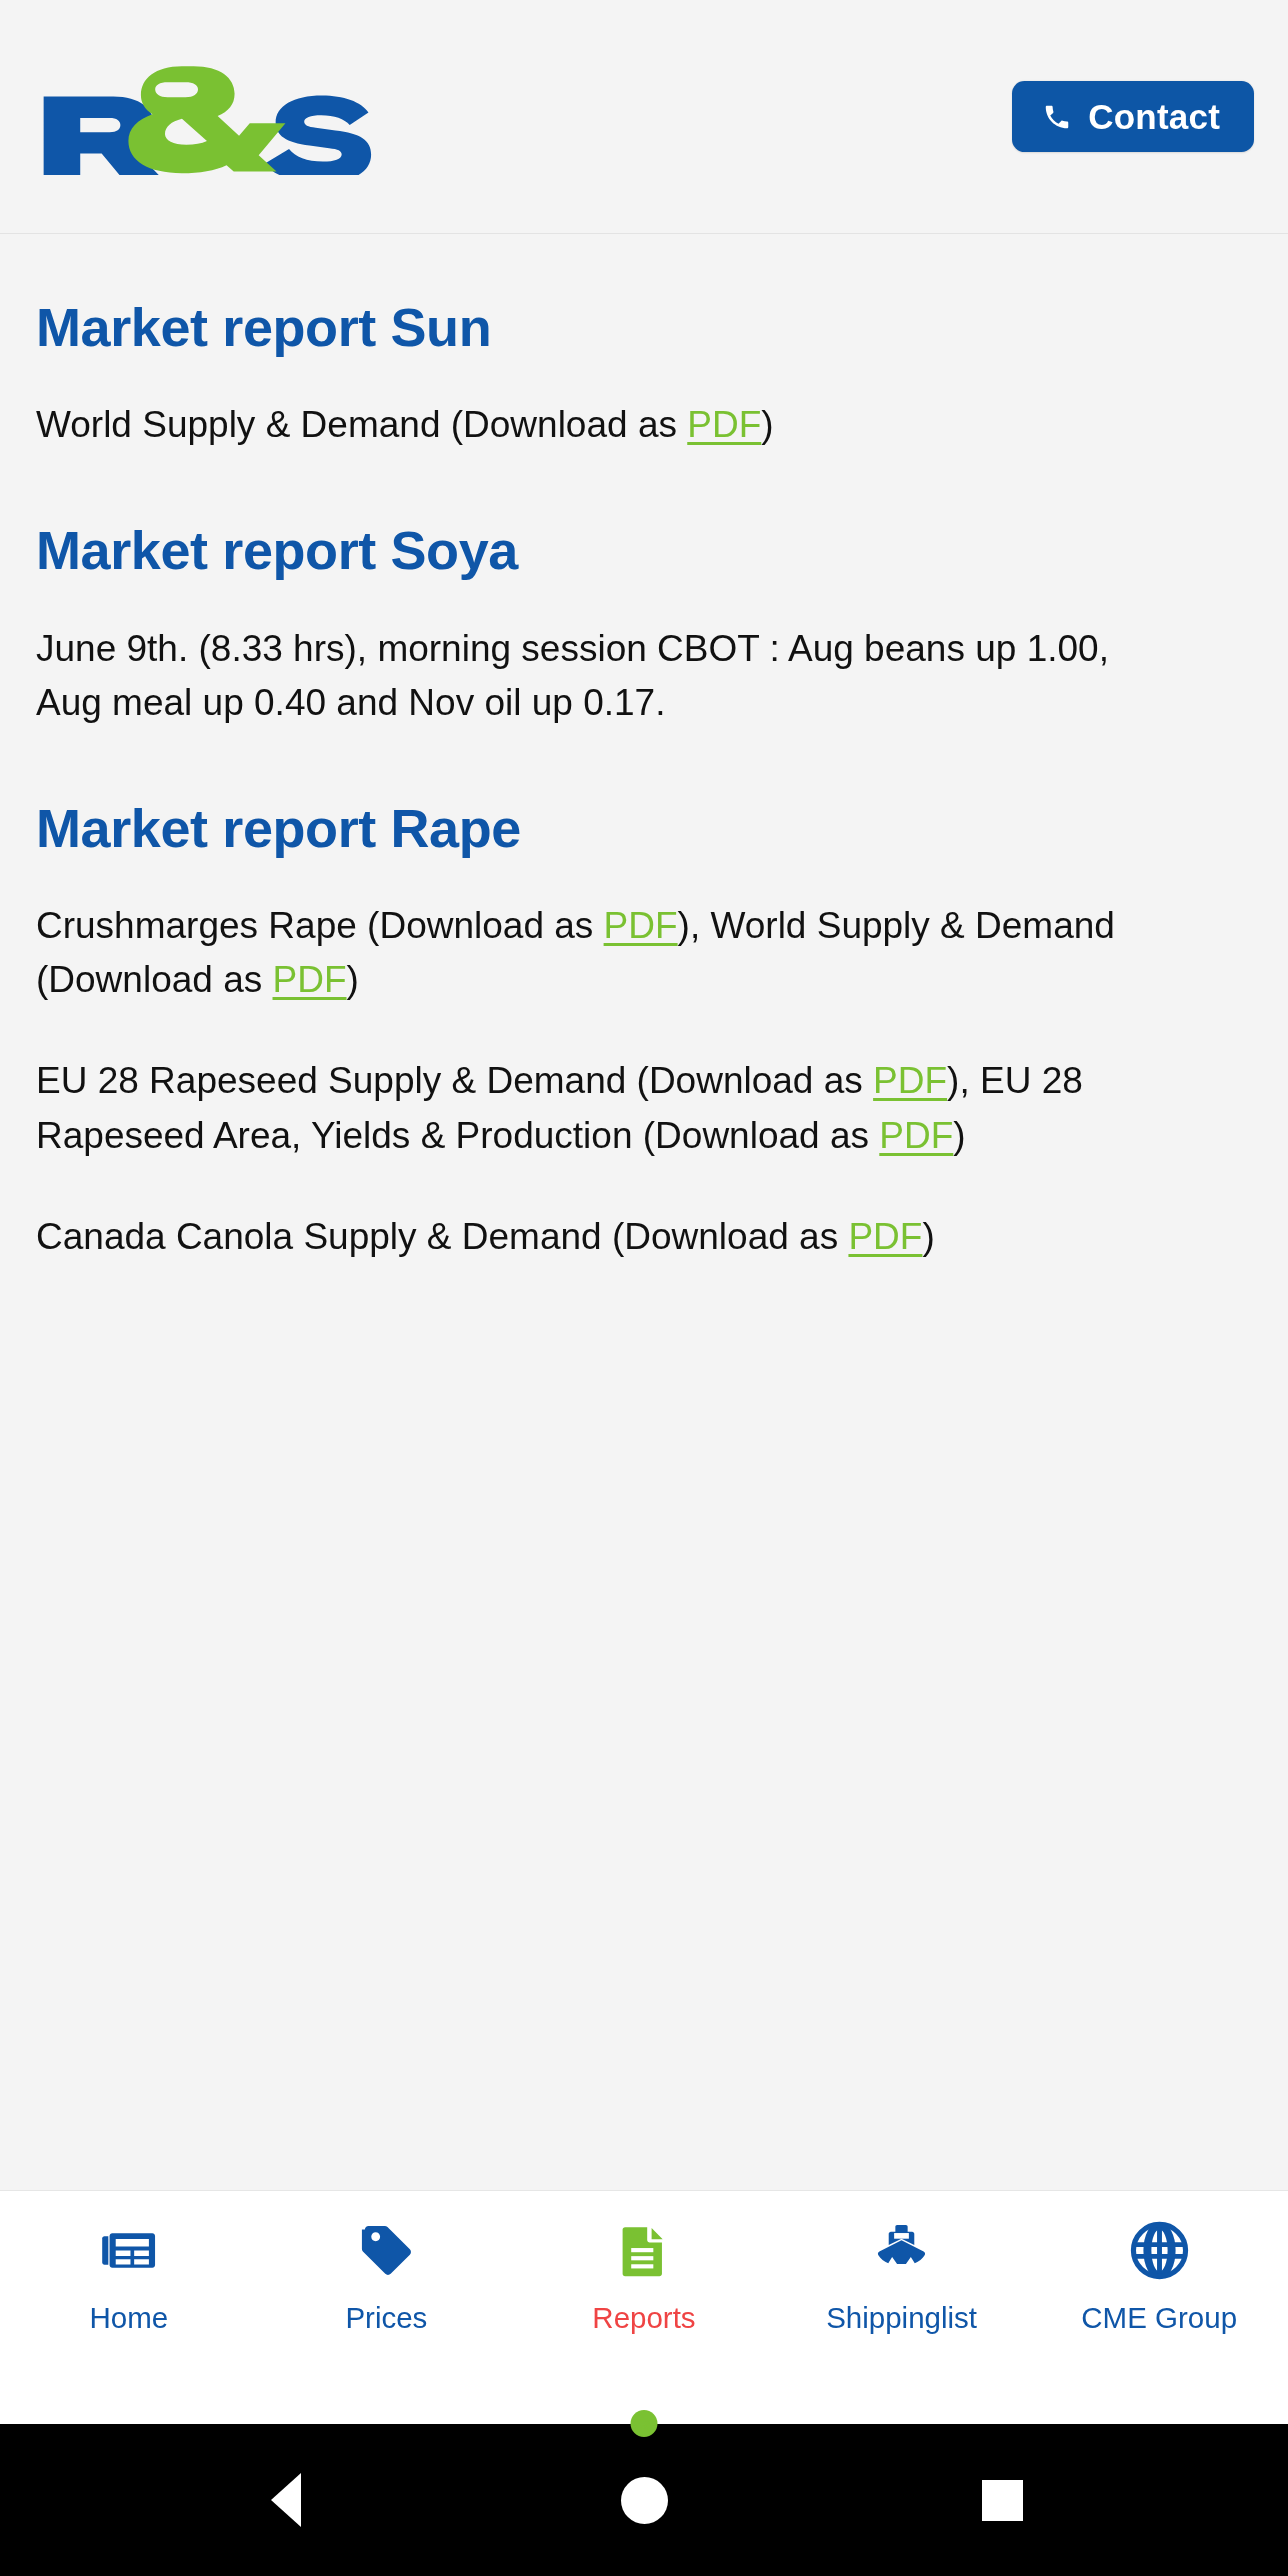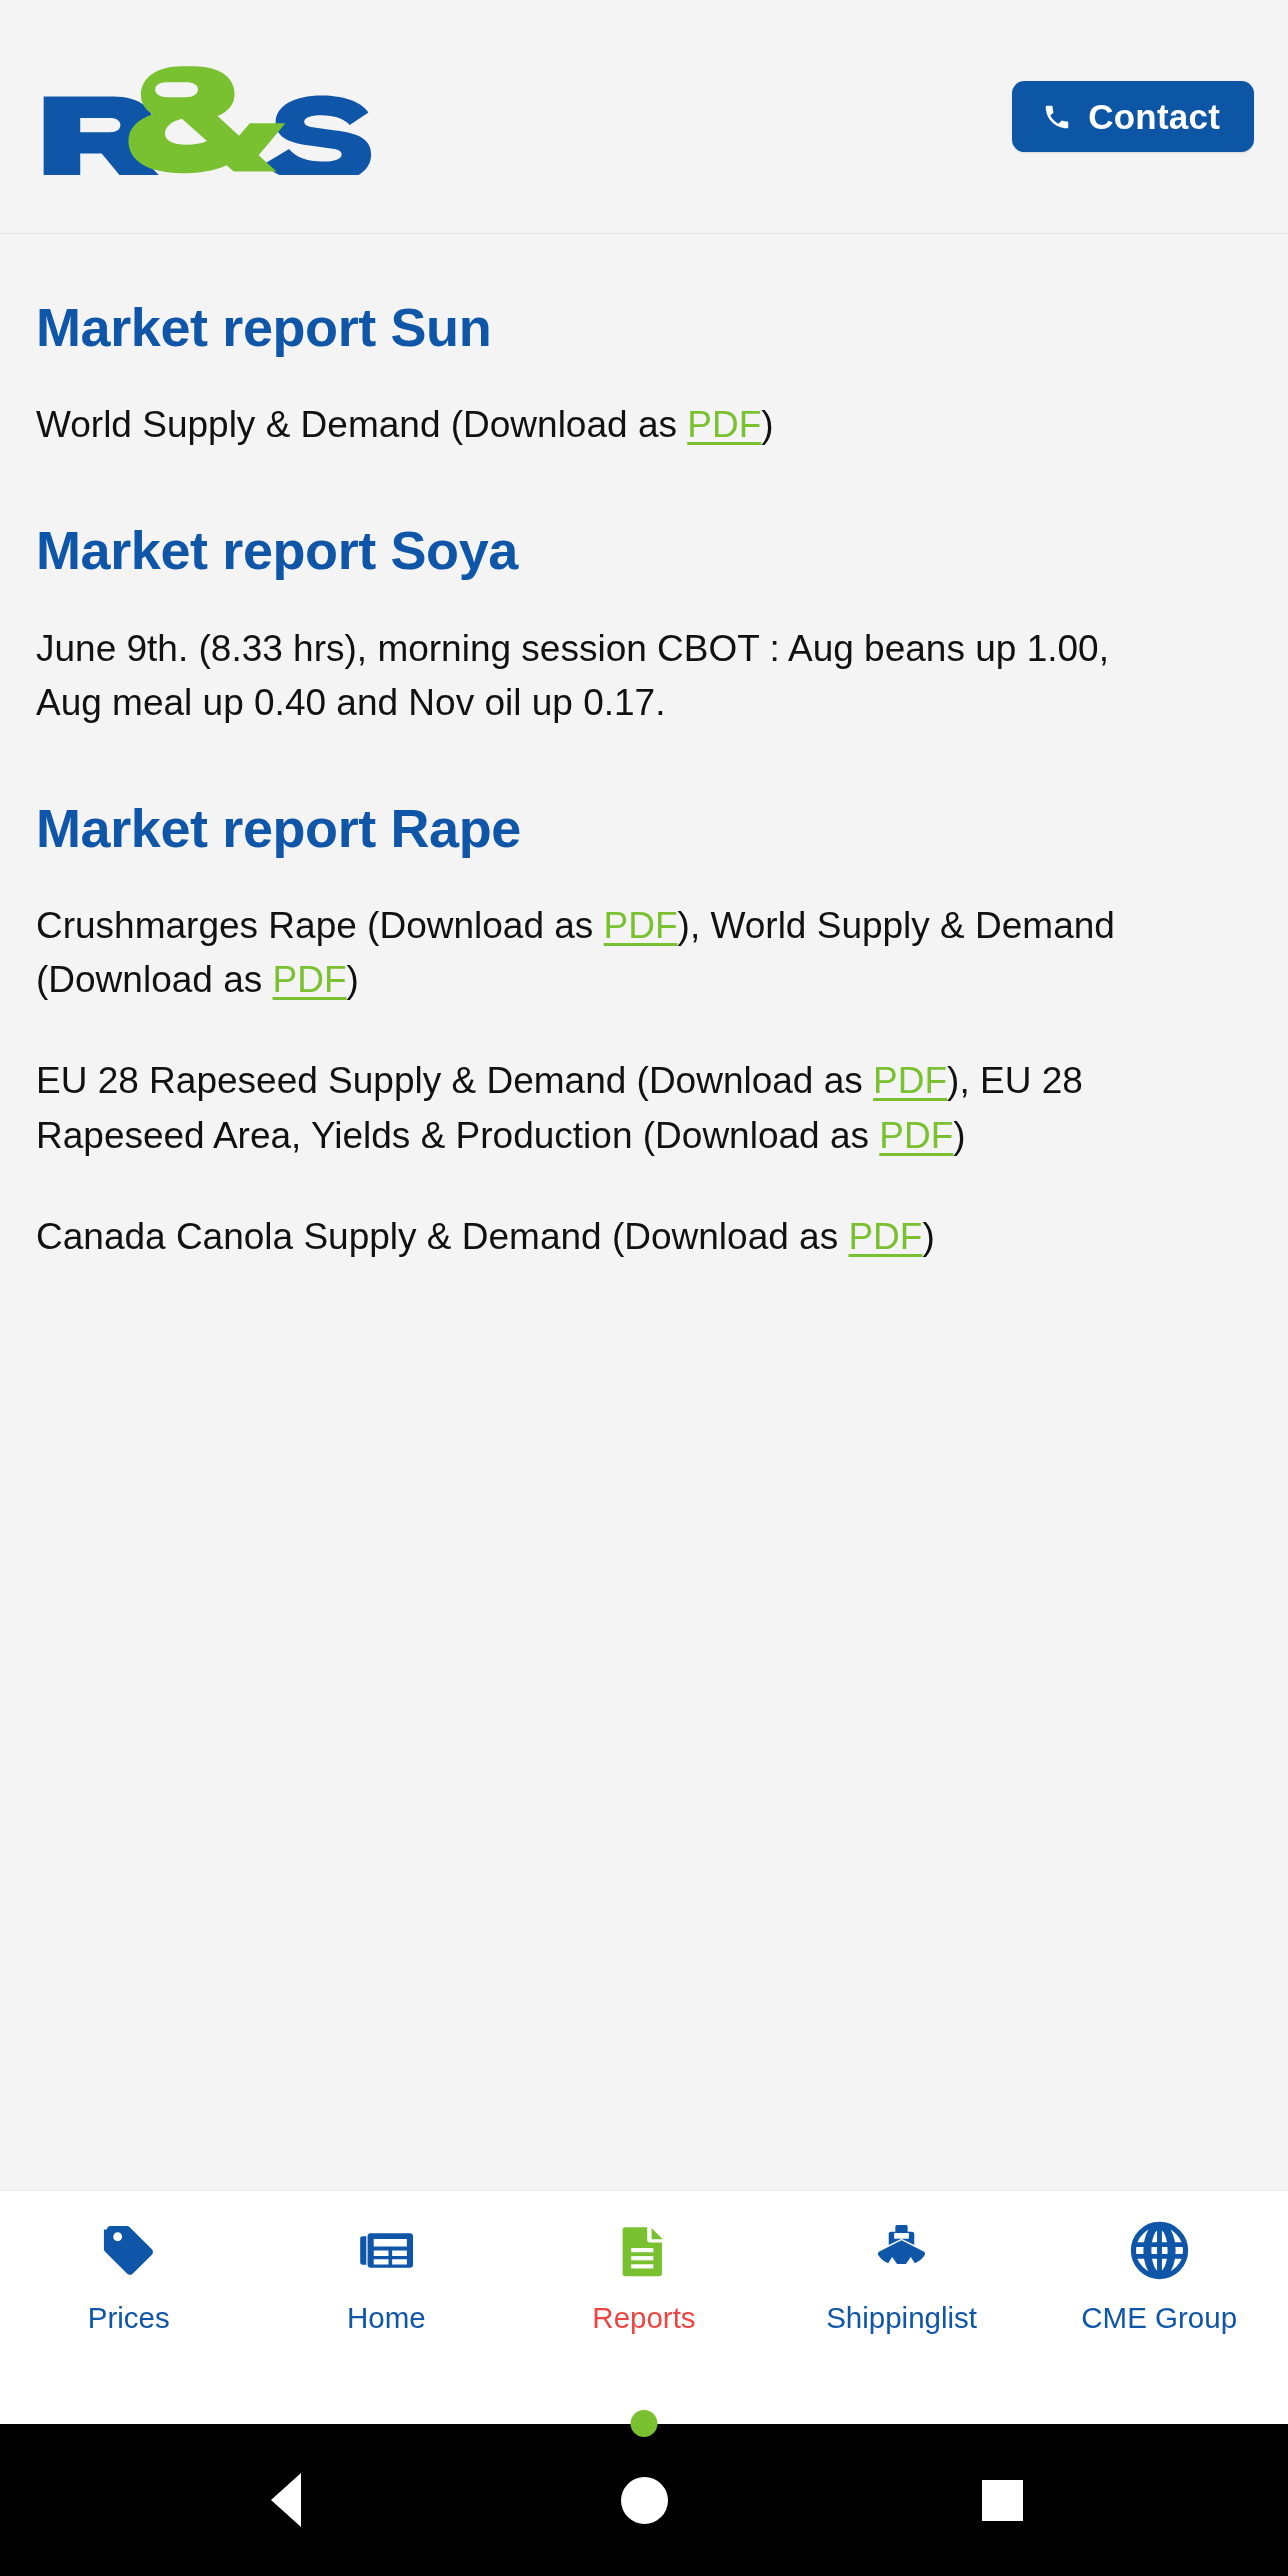--- a/index.html
+++ b/index.html
@@ -251,34 +251,34 @@
       <p class="report-paragraph">Canada Canola Supply &amp; Demand (Download as <a class="pdf-link">PDF</a>)</p>
     </section>
 
   </main>
 
   <nav class="tab-bar">
 
     <button class="tab-item">
       <span class="tab-icon">
         <svg viewBox="0 0 24 24" xmlns="http://www.w3.org/2000/svg" fill="#0f56a8">
-          <path d="M3.2 3.5c0-.8.7-1.5 1.5-1.5h6.6c.4 0 .8.2 1.1.4l9.1 9.1c.6.6.6 1.6 0 2.2l-7.8 7.8c-.6.6-1.6.6-2.2 0L2.4 12.4c-.3-.3-.4-.7-.4-1.1V3.5zm4.4 1.1c-1 0-1.8.8-1.8 1.8S6.6 8.2 7.6 8.2s1.8-.8 1.8-1.8-.8-1.8-1.8-1.8z"></path>
-        </svg>
-      </span>
-      <span class="tab-label">Prices</span>
-    </button>
-
-    <button class="tab-item">
-      <span class="tab-icon">
-        <svg viewBox="0 0 24 24" xmlns="http://www.w3.org/2000/svg" fill="#0f56a8">
           <path d="M2.2 6.2h1.6v11.6H2.2c-.5 0-.9-.4-.9-.9V7.1c0-.5.4-.9.9-.9z"></path>
           <path d="M5.4 5h16.3c.6 0 1.1.5 1.1 1.1v11.8c0 .6-.5 1.1-1.1 1.1H5.4c-.6 0-1.1-.5-1.1-1.1V6.1C4.3 5.5 4.8 5 5.4 5zm1.4 2.3v3.1h13.5V7.3H6.8zm0 4.7v2.2h6v-2.2h-6zm7.5 0v2.2h6v-2.2h-6zm-7.5 3.6v2.1h6v-2.1h-6zm7.5 0v2.1h6v-2.1h-6z"></path>
         </svg>
       </span>
       <span class="tab-label">Home</span>
+    </button>
+
+    <button class="tab-item">
+      <span class="tab-icon">
+        <svg viewBox="0 0 24 24" xmlns="http://www.w3.org/2000/svg" fill="#0f56a8">
+          <path d="M3.2 3.5c0-.8.7-1.5 1.5-1.5h6.6c.4 0 .8.2 1.1.4l9.1 9.1c.6.6.6 1.6 0 2.2l-7.8 7.8c-.6.6-1.6.6-2.2 0L2.4 12.4c-.3-.3-.4-.7-.4-1.1V3.5zm4.4 1.1c-1 0-1.8.8-1.8 1.8S6.6 8.2 7.6 8.2s1.8-.8 1.8-1.8-.8-1.8-1.8-1.8z"></path>
+        </svg>
+      </span>
+      <span class="tab-label">Prices</span>
     </button>
 
     <button class="tab-item is-active">
       <span class="tab-icon">
         <svg viewBox="0 0 24 24" xmlns="http://www.w3.org/2000/svg" fill="#7ac132">
           <path d="M4.5 2.5h9v5.2c0 .6.5 1 1 1h5v12.8c0 .6-.5 1-1 1H4.5c-.6 0-1-.4-1-1V3.5c0-.6.4-1 1-1zm10.8.3l4.5 4.6h-4.5V2.8z"></path>
           <rect x="7" y="11" width="9" height="1.7" fill="#ffffff"></rect>
           <rect x="7" y="14.3" width="9" height="1.7" fill="#ffffff"></rect>
           <rect x="7" y="17.6" width="9" height="1.7" fill="#ffffff"></rect>
         </svg>

